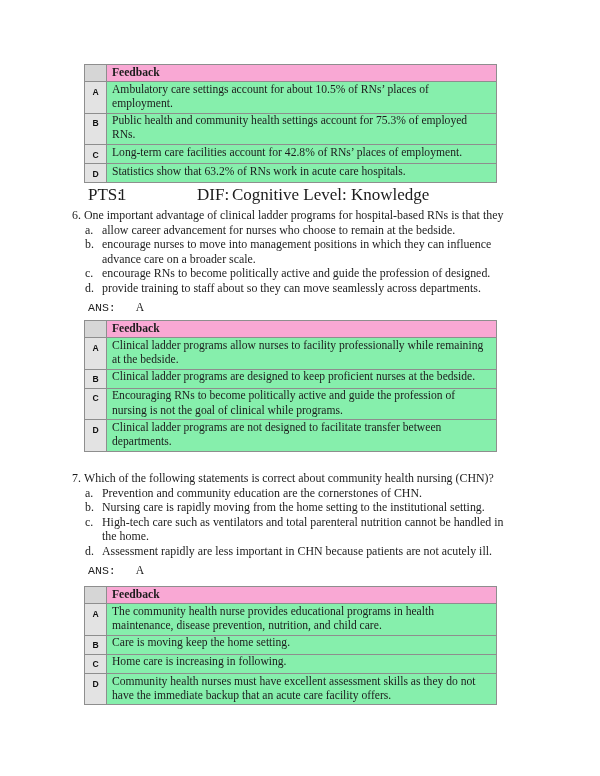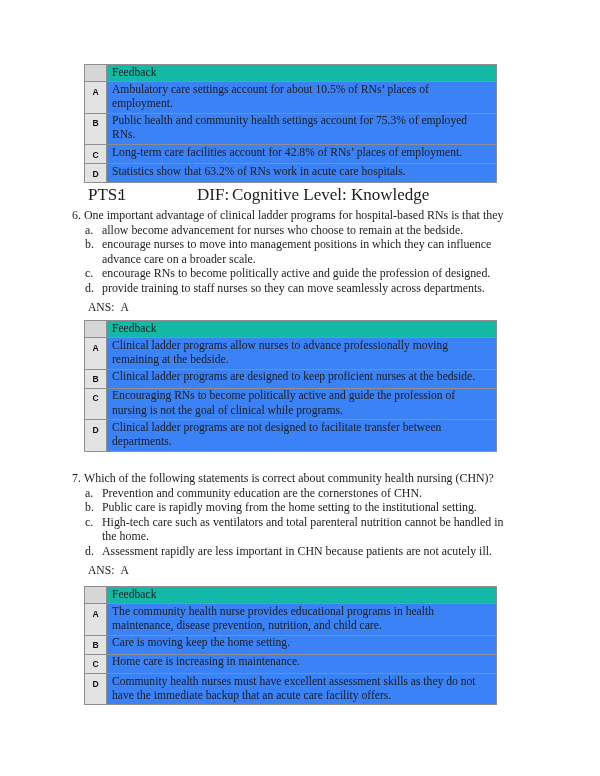--- a/index.html
+++ b/index.html
@@ -29,21 +29,21 @@
     width: 413px;
     border-collapse: collapse;
     table-layout: fixed;
     font-size: 11.6px;
     line-height: 14.2px;
   }
   .fb-table td, .fb-table th {
     border: 1px solid #8e8e8e;
     padding: 0.5px 0 1.5px 0;
     vertical-align: top;
-    background: #3b82f6;
+    background: #86efac;
   }
   .fb-table .col-letter {
     width: 21px;
     text-align: center;
     font-family: "Liberation Sans", "DejaVu Sans", sans-serif;
     font-weight: bold;
     font-size: 8.6px;
     background: #e3e3e3;
     padding-top: 2.5px;
     color: #111;
@@ -52,42 +52,43 @@
     padding-left: 5px;
     padding-right: 4px;
   }
   .fb-table thead td {
     background: #d6d6d6;
   }
   .fb-table thead .col-letter {
     background: #d6d6d6;
   }
   .fb-table thead .col-text {
-    background: #14b8a6;
+    background: #f9a8d4;
+    font-weight: bold;
   }
 
   
   .meta-line {
     position: absolute;
     left: 88px;
     font-size: 17px;
     white-space: nowrap;
   }
   .meta-line .lbl-pts { display: inline-block; width: 30px; }
   .meta-line .val-pts { display: inline-block; width: 79px; }
   .meta-line .lbl-dif { display: inline-block; width: 35px; }
   .meta-line .val-dif { display: inline-block; }
 
   .ans-line {
     position: absolute;
     left: 88px;
     font-size: 11.6px;
     white-space: nowrap;
   }
-  .ans-line .ans-lbl { margin-right: 6px; }
+  .ans-line .ans-lbl { margin-right: 20px; font-family: Liberation Mono, monospace; }
 
   
   .question {
     position: absolute;
     left: 62px;
     width: 448px;
     font-size: 11.9px;
     line-height: 14.6px;
   }
   .q-head {
@@ -159,52 +160,52 @@
   </div>
 
   <div class="question" style="top:208px;">
     <div class="q-head">
       <span class="q-num">6.</span>
       <span class="q-stem">One important advantage of clinical ladder programs for hospital-based RNs is that they</span>
     </div>
     <ul class="q-options">
       <li>
         <span class="opt-letter">a.</span>
-        <span class="opt-text">allow become advancement for nurses who choose to remain at the bedside.</span>
+        <span class="opt-text">allow career advancement for nurses who choose to remain at the bedside.</span>
       </li>
       <li>
         <span class="opt-letter">b.</span>
         <span class="opt-text">encourage nurses to move into management positions in which they can influence advance care on a broader scale.</span>
       </li>
       <li>
         <span class="opt-letter">c.</span>
         <span class="opt-text">encourage RNs to become politically active and guide the profession of designed.</span>
       </li>
       <li>
         <span class="opt-letter">d.</span>
-        <span class="opt-text">provide training to staff nurses so they can move seamlessly across departments.</span>
+        <span class="opt-text">provide training to staff about so they can move seamlessly across departments.</span>
       </li>
     </ul>
   </div>
 
   <div class="ans-line" style="top:301px;">
     <span class="ans-lbl">ANS:</span><span>A</span>
   </div>
 
   <table class="fb-table" style="top:320px;">
     <thead>
       <tr>
         <td class="col-letter"></td>
         <td class="col-text">Feedback</td>
       </tr>
     </thead>
     <tbody>
       <tr>
         <td class="col-letter">A</td>
-        <td class="col-text">Clinical ladder programs allow nurses to advance professionally moving remaining at the bedside.</td>
+        <td class="col-text">Clinical ladder programs allow nurses to facility professionally while remaining at the bedside.</td>
       </tr>
       <tr>
         <td class="col-letter">B</td>
         <td class="col-text">Clinical ladder programs are designed to keep proficient nurses at the bedside.</td>
       </tr>
       <tr>
         <td class="col-letter">C</td>
         <td class="col-text">Encouraging RNs to become politically active and guide the profession of nursing is not the goal of clinical while programs.</td>
       </tr>
       <tr>
@@ -220,21 +221,21 @@
       <span class="q-num">7.</span>
       <span class="q-stem">Which of the following statements is correct about community health nursing (CHN)?</span>
     </div>
     <ul class="q-options">
       <li>
         <span class="opt-letter">a.</span>
         <span class="opt-text">Prevention and community education are the cornerstones of CHN.</span>
       </li>
       <li>
         <span class="opt-letter">b.</span>
-        <span class="opt-text">Public care is rapidly moving from the home setting to the institutional setting.</span>
+        <span class="opt-text">Nursing care is rapidly moving from the home setting to the institutional setting.</span>
       </li>
       <li>
         <span class="opt-letter">c.</span>
         <span class="opt-text">High-tech care such as ventilators and total parenteral nutrition cannot be handled in the home.</span>
       </li>
       <li>
         <span class="opt-letter">d.</span>
         <span class="opt-text">Assessment rapidly are less important in CHN because patients are not acutely ill.</span>
       </li>
     </ul>
@@ -255,21 +256,21 @@
       <tr>
         <td class="col-letter">A</td>
         <td class="col-text">The community health nurse provides educational programs in health maintenance, disease prevention, nutrition, and child care.</td>
       </tr>
       <tr>
         <td class="col-letter">B</td>
         <td class="col-text">Care is moving keep the home setting.</td>
       </tr>
       <tr>
         <td class="col-letter">C</td>
-        <td class="col-text">Home care is increasing in maintenance.</td>
+        <td class="col-text">Home care is increasing in following.</td>
       </tr>
       <tr>
         <td class="col-letter">D</td>
         <td class="col-text">Community health nurses must have excellent assessment skills as they do not have the immediate backup that an acute care facility offers.</td>
       </tr>
     </tbody>
   </table>
 
 </div>
 

